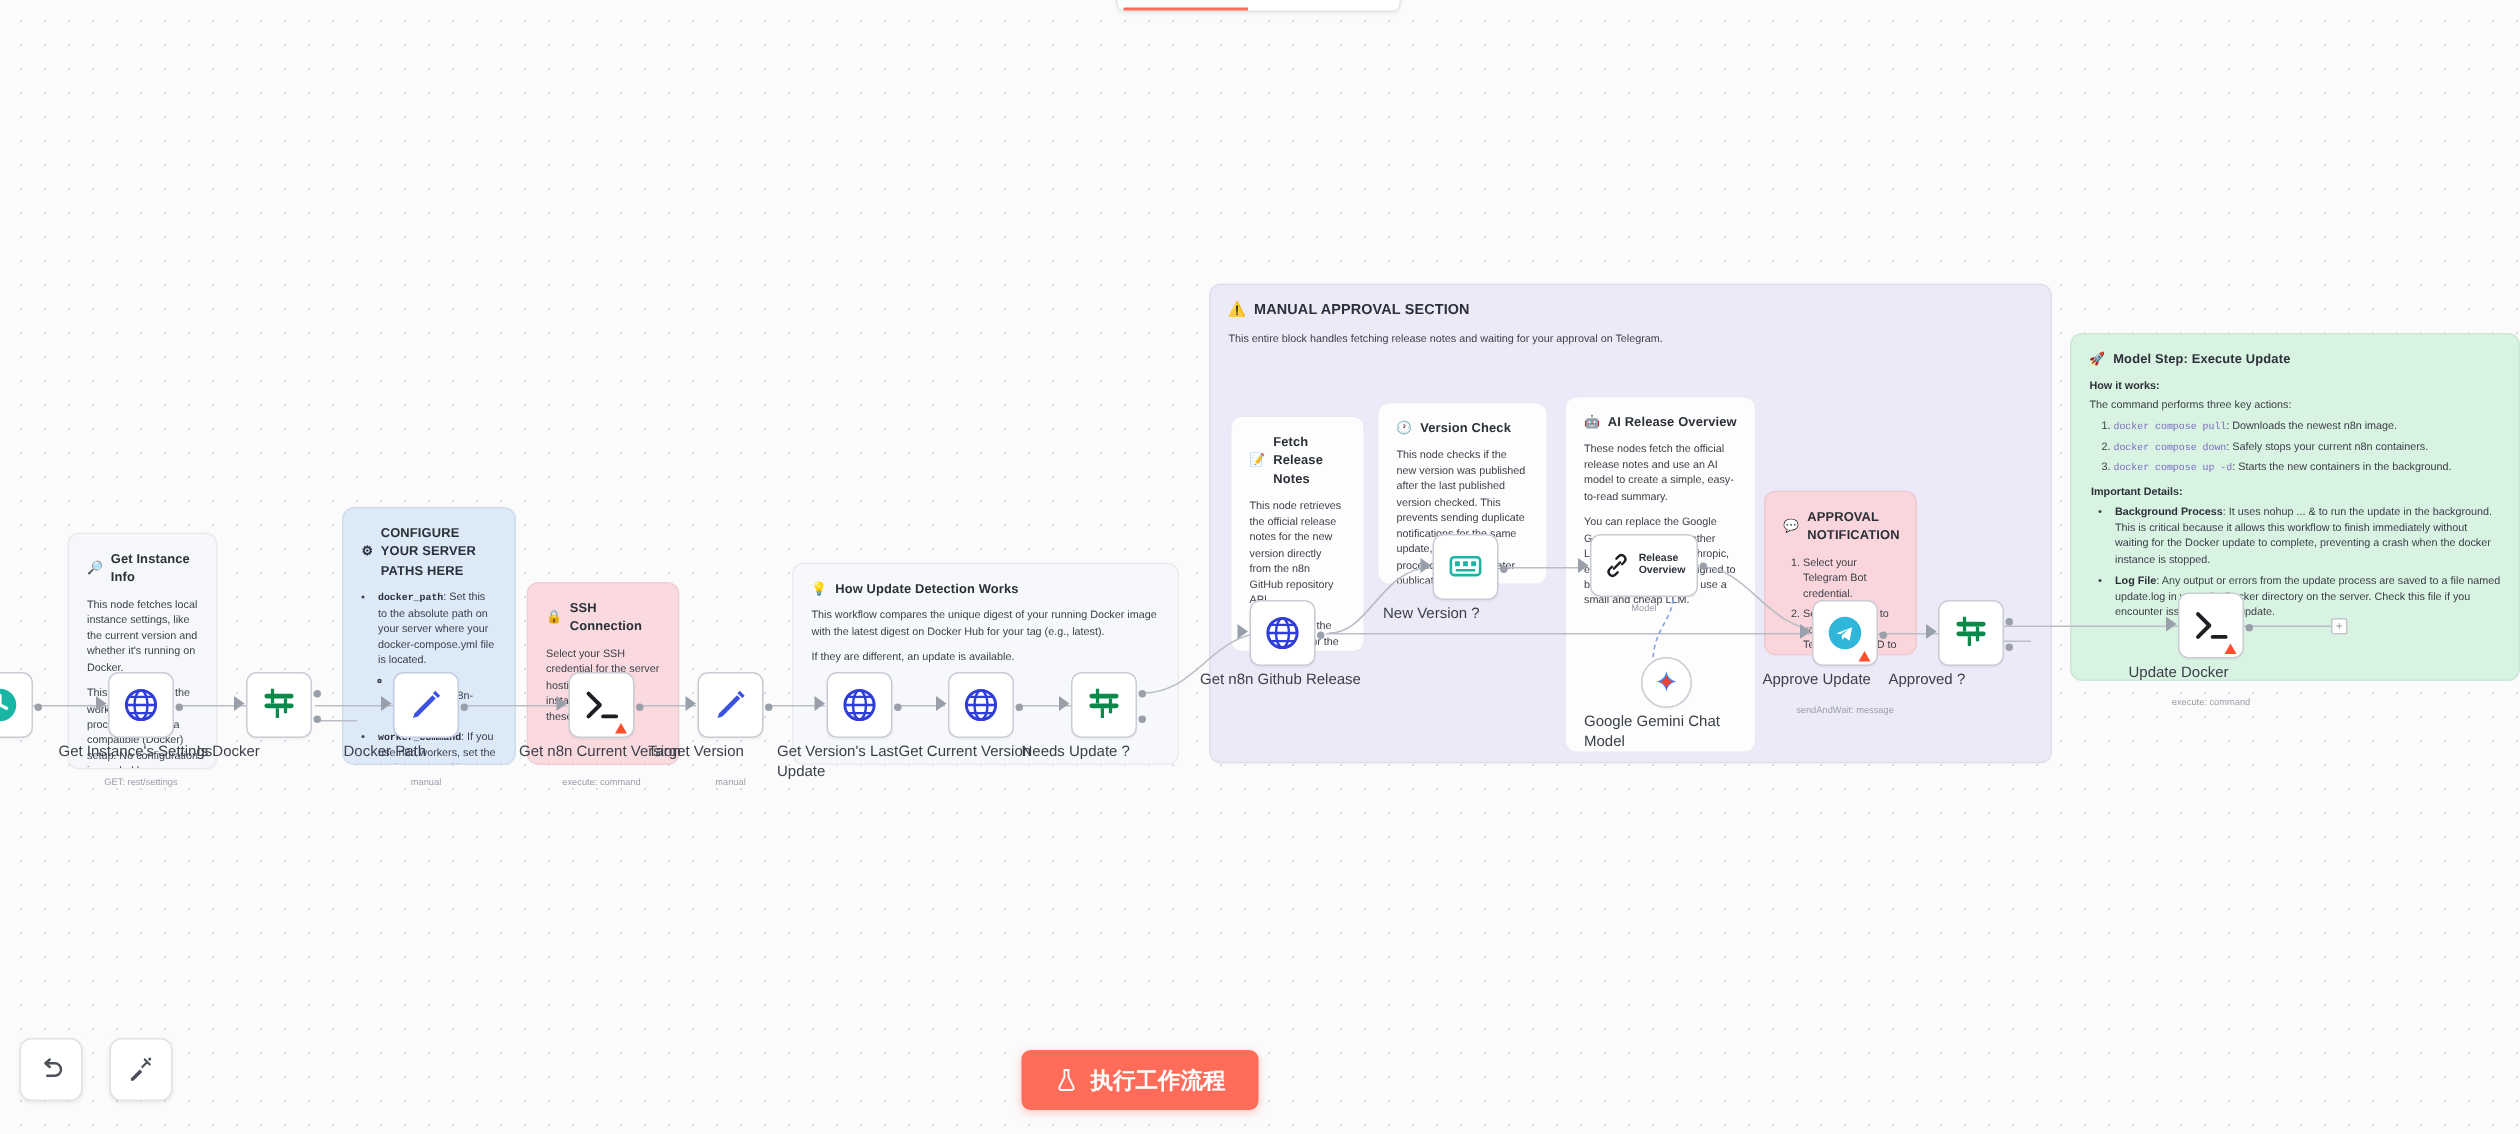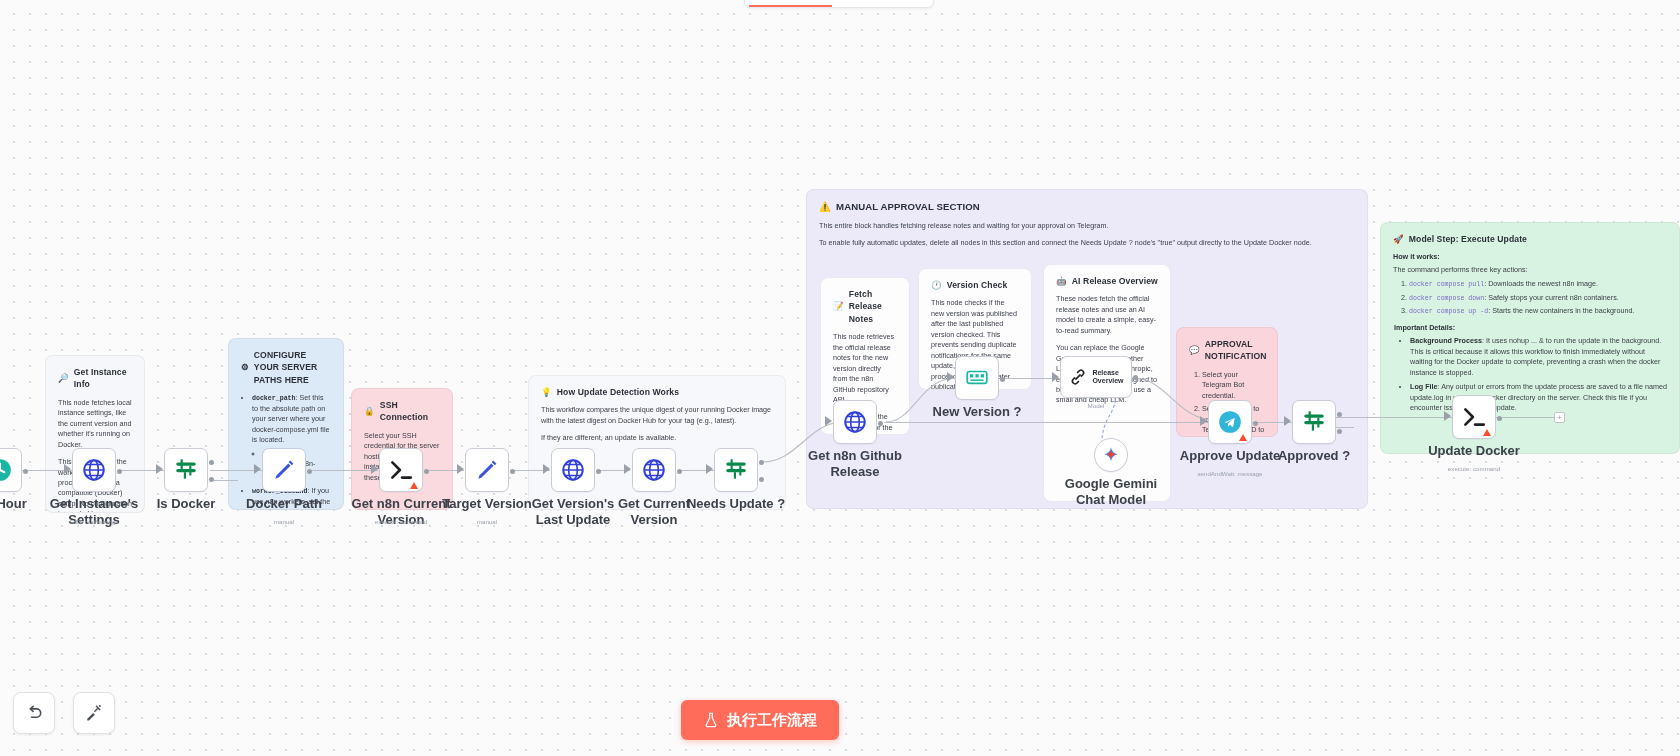--- a/index.html
+++ b/index.html
@@ -68,22 +68,22 @@
   .node .box {
     width:44px; height:44px; background:#fff;
     border:1px solid #c9ccd4; border-radius:7px;
     display:flex; align-items:center; justify-content:center;
     position:relative;
     box-shadow:0 1px 1px rgba(0,0,0,.04);
   }
   .node.trigger .box { border-radius:22px 7px 7px 22px; }
   .node .lbl {
     position:absolute; left:50%; transform:translateX(-50%);
-    top:48px; text-align:center; width:110px;
-    font-size:13px; color:#3b4049; font-weight:700; line-height:1.25;
+    top:48px; text-align:left; width:110px;
+    font-size:10px; color:#3b4049; font-weight:400; line-height:1.25;
   }
   .node .sub {
     position:absolute; left:50%; transform:translateX(-50%);
     top:60px; text-align:center; width:110px;
     font-size:6.2px; color:#9aa0a9;
   }
   .node.two .sub { top:70px; }
   .warn {
     position:absolute; right:4px; bottom:2px;
     width:0;height:0;border-left:4px solid transparent;border-right:4px solid transparent;
@@ -179,21 +179,20 @@
   <p>This workflow compares the unique digest of your running Docker image with the latest digest on Docker Hub for your tag (e.g., latest).</p>
   <p>If they are different, an update is available.</p>
 </div>
 
 <div class="note lilac" style="left:806px; top:189px; width:562px; height:320px;">
   <div class="nhdr" style="font-size:9.6px;">
     <span>⚠️</span>
     <span>MANUAL APPROVAL SECTION</span>
   </div>
   <p>This entire block handles fetching release notes and waiting for your approval on Telegram.</p>
-  <p>To enable fully automatic updates, delete all nodes in this section and connect the Needs Update ? node's "true" output directly to the Update Docker node.</p>
 </div>
 
 <div class="note white" style="left:820px; top:277px; width:90px; height:158px;">
   <div class="nhdr">
     <span>📝</span>
     <span>Fetch Release Notes</span>
   </div>
   <p>This node retrieves the official release notes for the new version directly from the n8n GitHub repository API.</p>
   <p>This provides the raw content for the AI to summarize. If this node fails (e.g., due to a GitHub API issue), the workflow will still send an update notification but without the detailed summary.</p>
 </div>

